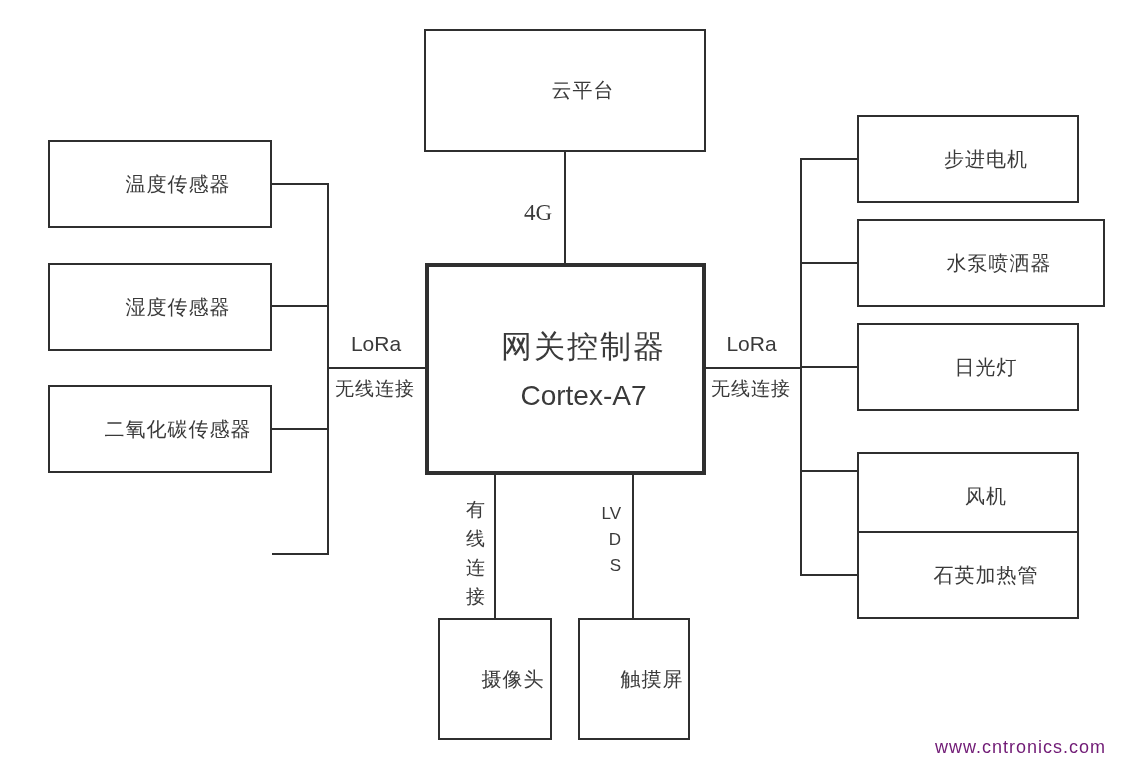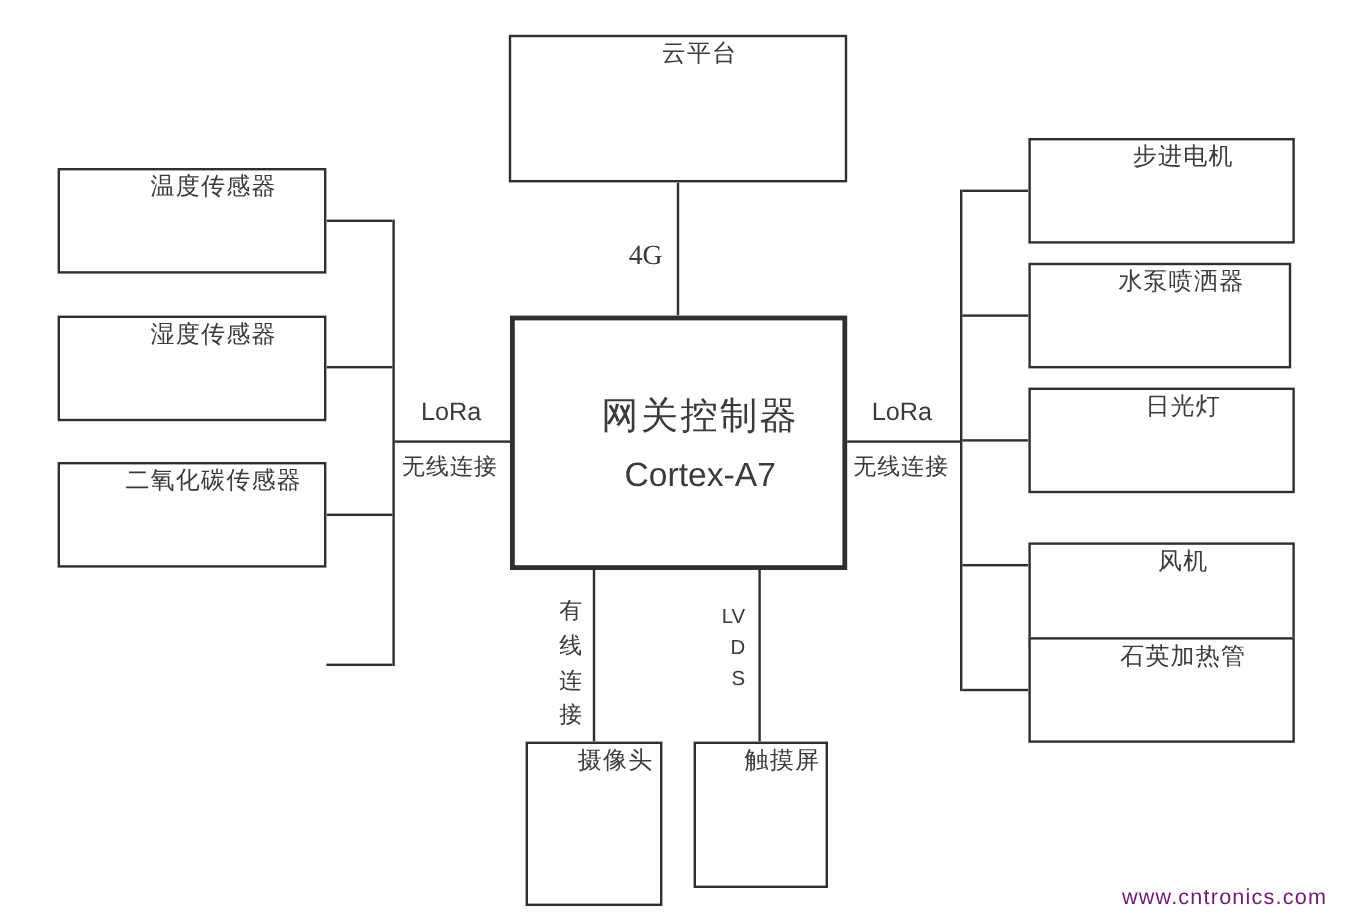--- a/index.html
+++ b/index.html
@@ -15,20 +15,21 @@
     background: #ffffff;
     overflow: hidden;
     color: #3a3a3a;
   }
   .node {
     position: absolute;
     box-sizing: border-box;
     border: 2px solid #2f2f2f;
     background: #ffffff;
     display: flex;
+    align-items: center;
     justify-content: center;
     text-align: center;
     font-size: 20px;
     letter-spacing: 1px;
     color: #3a3a3a;
     z-index: 2;
     padding-left: 36px;
   }
   .node.gateway {
     border-width: 4px;
@@ -114,34 +115,34 @@
   <div class="node" style="left:48px;top:263px;width:224px;height:88px">
     <span>湿度传感器</span>
   </div>
   <div class="node" style="left:48px;top:385px;width:224px;height:88px">
     <span>二氧化碳传感器</span>
   </div>
 
   <div class="node" style="left:857px;top:115px;width:222px;height:88px">
     <span>步进电机</span>
   </div>
-  <div class="node" style="left:857px;top:219px;width:219px;height:88px">
+  <div class="node" style="left:857px;top:219px;width:248px;height:88px">
     <span>水泵喷洒器</span>
   </div>
   <div class="node" style="left:857px;top:323px;width:222px;height:88px">
     <span>日光灯</span>
   </div>
   <div class="node" style="left:857px;top:452px;width:222px;height:88px">
     <span>风机</span>
   </div>
   <div class="node" style="left:857px;top:531px;width:222px;height:88px">
     <span>石英加热管</span>
   </div>
 
-  <div class="node" style="left:438px;top:618px;width:114px;height:137px">
+  <div class="node" style="left:438px;top:618px;width:114px;height:122px">
     <span>摄像头</span>
   </div>
   <div class="node" style="left:578px;top:618px;width:112px;height:122px">
     <span>触摸屏</span>
   </div>
 
   <div class="edge-label right" style="left:498px;top:200px;width:54px;font-size:23px">4G</div>
 
   <div class="edge-label center" style="left:327px;top:332px;width:98px;font-size:21px">LoRa</div>
   <div class="edge-label center" style="left:325px;top:376px;width:100px;font-size:19px;letter-spacing:1px">无线连接</div>

